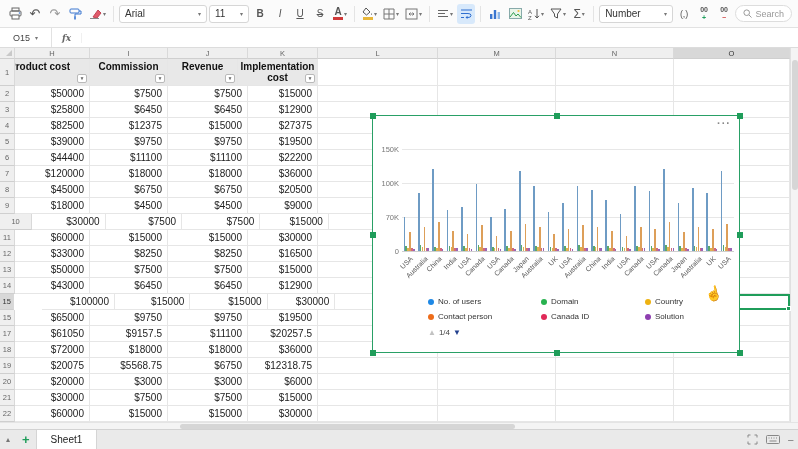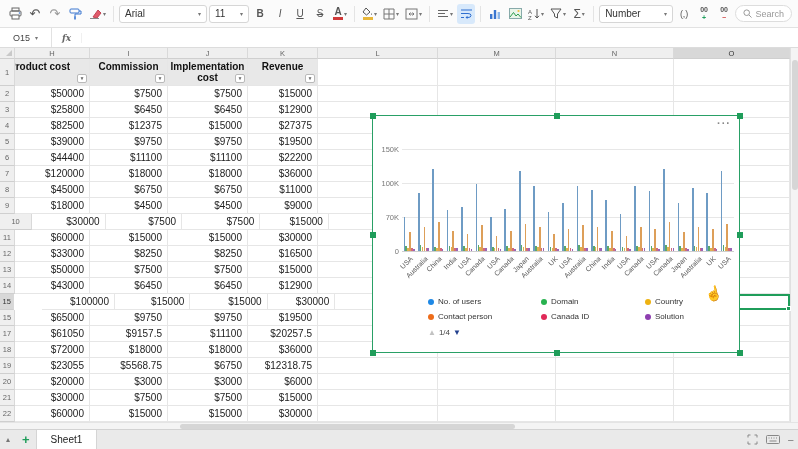--- a/index.html
+++ b/index.html
@@ -280,26 +280,26 @@
       <div class="grow" style="height: 27px;">
         <div class="hdrcell" style="width: 15px;">1</div>
         <div class="cell thead" style="width: 75px;">
           <div class="clipL">Product cost</div>
           <div class="filterbtn">▾</div>
         </div>
         <div class="cell thead" style="width: 78px;">
           <div>Commission</div>
           <div class="filterbtn">▾</div>
         </div>
+        <div class="cell thead" style="width: 70px;">
+          <div>Revenue</div>
+          <div class="filterbtn">▾</div>
+        </div>
         <div class="cell thead" style="width: 80px;">
           <div>Implementation cost</div>
-          <div class="filterbtn">▾</div>
-        </div>
-        <div class="cell thead" style="width: 70px;">
-          <div>Revenue</div>
           <div class="filterbtn">▾</div>
         </div>
         <div class="cell" style="width: 120px;"></div>
         <div class="cell" style="width: 118px;"></div>
         <div class="cell" style="width: 118px;"></div>
         <div class="cell" style="width: 116px;"></div>
       </div>
       <div class="grow" style="height: 16px;">
         <div class="hdrcell" style="width: 15px;">2</div>
         <div class="cell datacell" style="width: 75px;">$50000</div>
@@ -364,21 +364,21 @@
         <div class="cell" style="width: 120px;"></div>
         <div class="cell" style="width: 118px;"></div>
         <div class="cell" style="width: 118px;"></div>
         <div class="cell" style="width: 116px;"></div>
       </div>
       <div class="grow" style="height: 16px;">
         <div class="hdrcell" style="width: 15px;">8</div>
         <div class="cell datacell" style="width: 75px;">$45000</div>
         <div class="cell datacell" style="width: 78px;">$6750</div>
         <div class="cell datacell" style="width: 80px;">$6750</div>
-        <div class="cell datacell" style="width: 70px;">$11000</div>
+        <div class="cell datacell" style="width: 70px;">$20500</div>
         <div class="cell" style="width: 120px;"></div>
         <div class="cell" style="width: 118px;"></div>
         <div class="cell" style="width: 118px;"></div>
         <div class="cell" style="width: 116px;"></div>
       </div>
       <div class="grow" style="height: 16px;">
         <div class="hdrcell" style="width: 15px;">9</div>
         <div class="cell datacell" style="width: 75px;">$18000</div>
         <div class="cell datacell" style="width: 78px;">$4500</div>
         <div class="cell datacell" style="width: 80px;">$4500</div>
@@ -482,21 +482,21 @@
         <div class="cell datacell" style="width: 78px;">$18000</div>
         <div class="cell datacell" style="width: 80px;">$18000</div>
         <div class="cell datacell" style="width: 70px;">$36000</div>
         <div class="cell" style="width: 120px;"></div>
         <div class="cell" style="width: 118px;"></div>
         <div class="cell" style="width: 118px;"></div>
         <div class="cell" style="width: 116px;"></div>
       </div>
       <div class="grow" style="height: 16px;">
         <div class="hdrcell" style="width: 15px;">19</div>
-        <div class="cell datacell" style="width: 75px;">$23055</div>
+        <div class="cell datacell" style="width: 75px;">$20075</div>
         <div class="cell datacell" style="width: 78px;">$5568.75</div>
         <div class="cell datacell" style="width: 80px;">$6750</div>
         <div class="cell datacell" style="width: 70px;">$12318.75</div>
         <div class="cell" style="width: 120px;"></div>
         <div class="cell" style="width: 118px;"></div>
         <div class="cell" style="width: 118px;"></div>
         <div class="cell" style="width: 116px;"></div>
       </div>
       <div class="grow" style="height: 16px;">
         <div class="hdrcell" style="width: 15px;">20</div>

